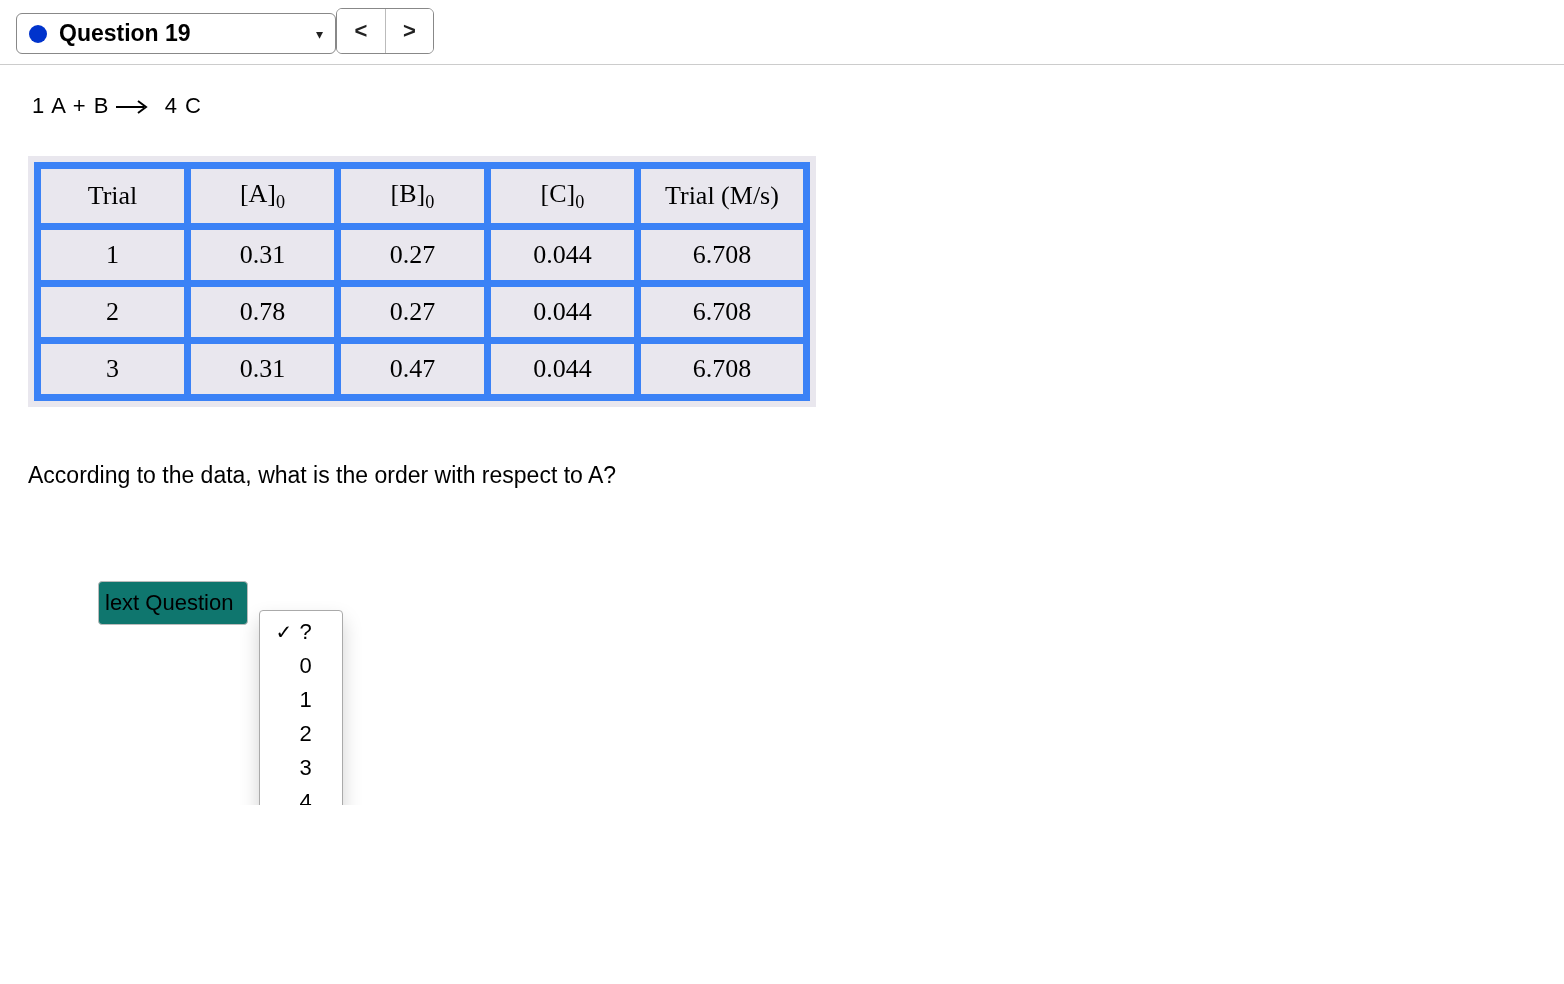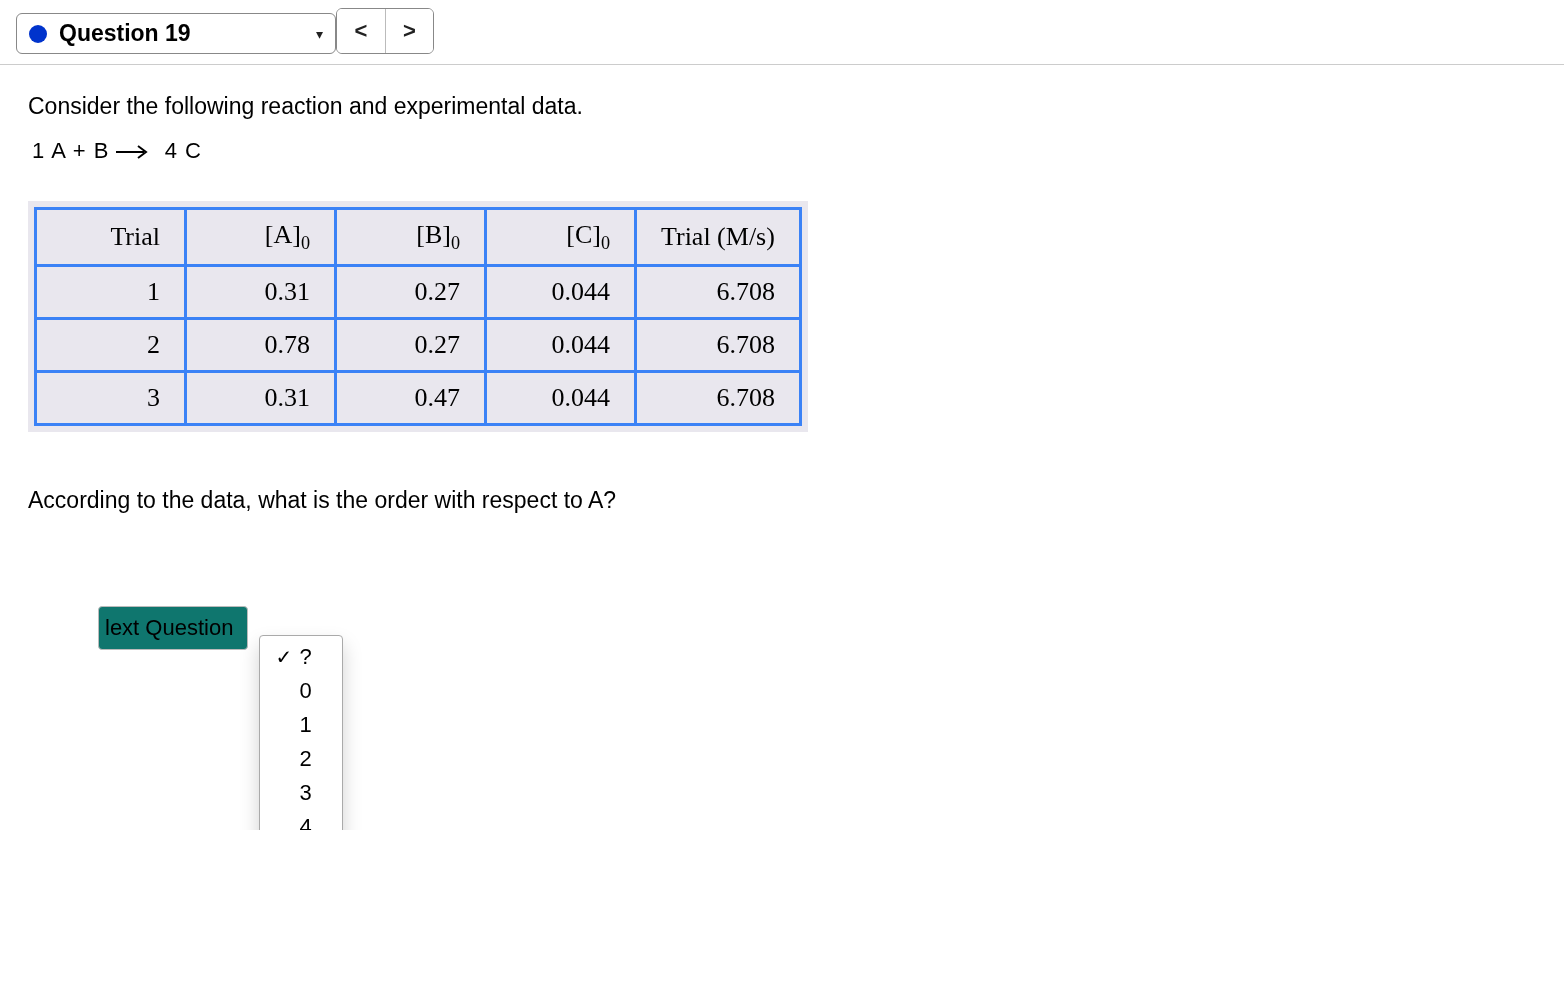--- a/index.html
+++ b/index.html
@@ -88,23 +88,23 @@
     background: #e9e7ee;
     padding: 6px;
     margin-bottom: 40px;
   }
   table.data {
     border-collapse: collapse;
     font-family: "Times New Roman", Times, serif;
     font-size: 26px;
   }
   table.data th, table.data td {
-    border: 3px solid #3b82f6;
+    border: 7px solid #3b82f6;
     padding: 10px 24px;
-    text-align: right;
+    text-align: center;
     font-weight: 400;
     background: #e9e7ee;
     min-width: 150px;
     font-family: Liberation Serif, serif;
   }
   table.data th { font-weight: 400; }
   .sub { font-size: 0.7em; vertical-align: sub; }
 
   .question2 {
     font-size: 23px;
@@ -173,21 +173,20 @@
     <button>
         <span>&lt;</span>
       </button>
     <button>
         <span>&gt;</span>
       </button>
   </div>
 </div>
 
 <div class="content">
-  <p class="intro">Consider the following reaction and experimental data.</p>
 
   <div class="equation">
     <span>1 A + B</span>
     <span class="arrow">
       <svg width="34" height="14" viewBox="0 0 34 14">
           <line x1="0" y1="7" x2="28" y2="7" stroke="#000" stroke-width="2"></line>
           <polyline points="22,1 30,7 22,13" fill="none" stroke="#000" stroke-width="2"></polyline>
         </svg>
     </span>
     &nbsp;<span>4 C</span>

